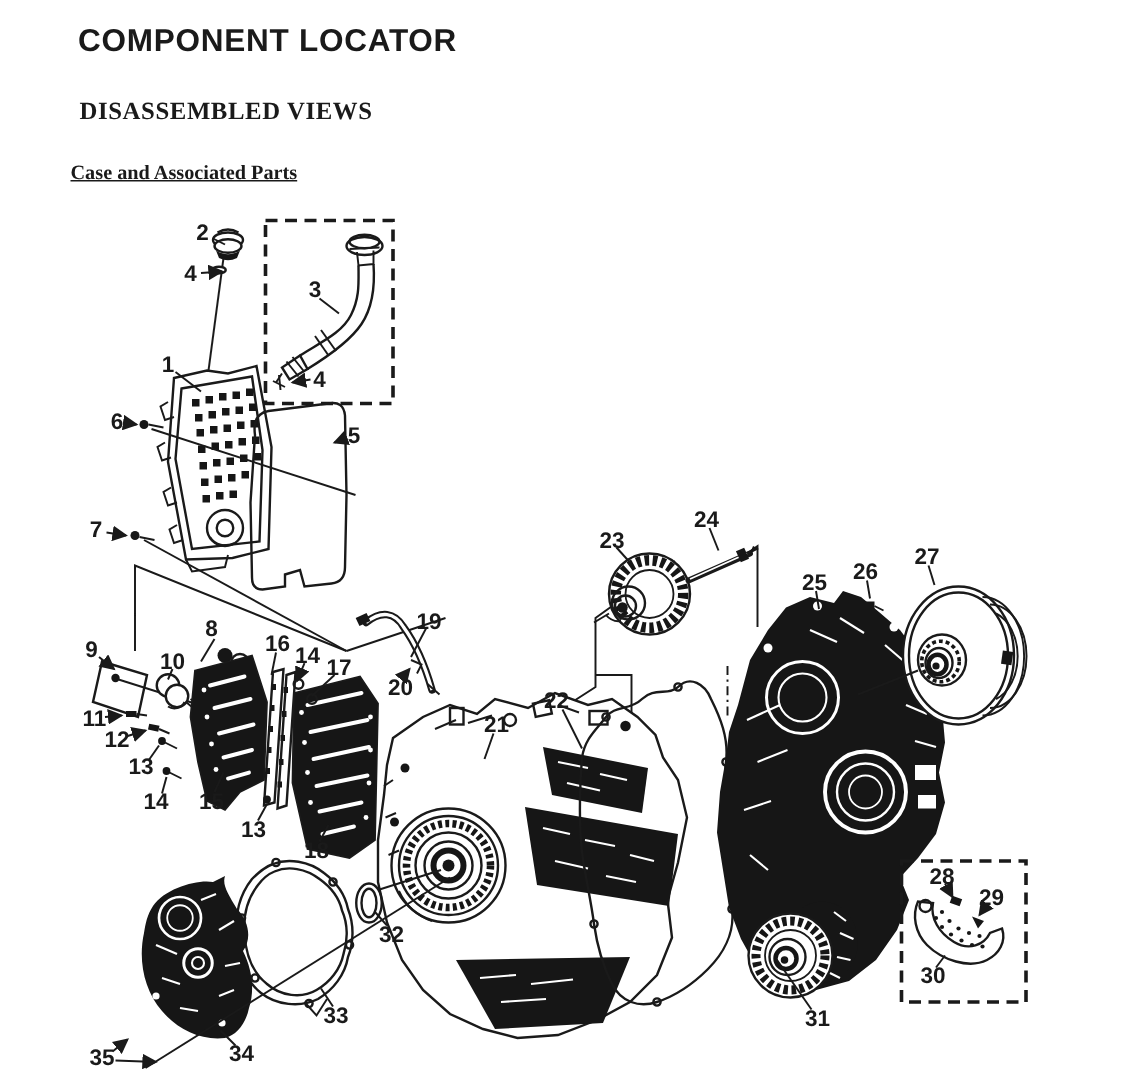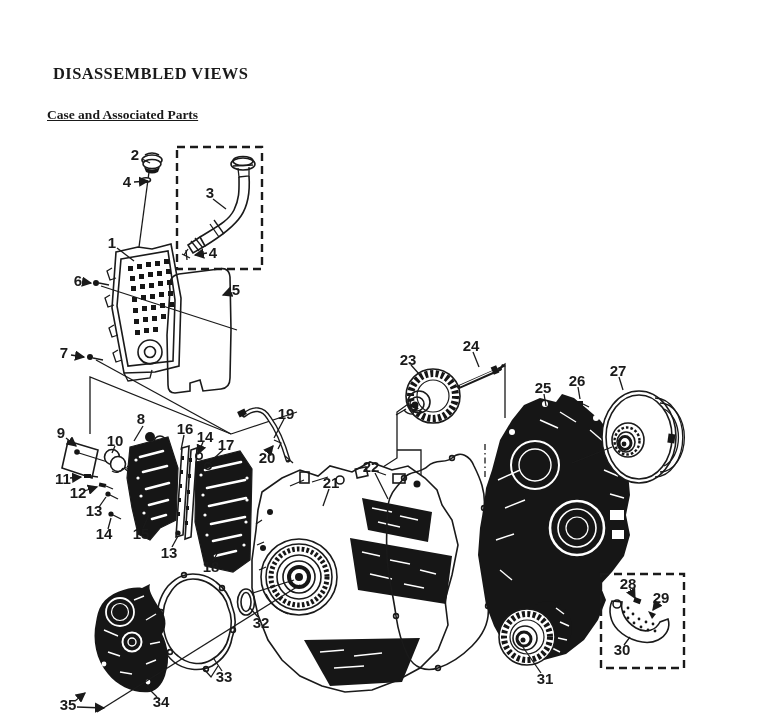--- a/index.html
+++ b/index.html
@@ -18,20 +18,21 @@
   .ol{stroke:#1a1a1a;stroke-width:1.6;fill:#ffffff;}
   .olf{stroke:#1a1a1a;stroke-width:1.6;fill:none;}
   .dk{fill:#161616;stroke:none;}
   .wl{stroke:#ffffff;stroke-width:1.4;fill:none;}
   .wl2{stroke:#ffffff;stroke-width:2.6;fill:none;stroke-linecap:round;}
 </style>
 </head>
 <body>
 
 <div class="page">
+  <div class="h-main">COMPONENT LOCATOR</div>
   <div class="h-sub">DISASSEMBLED VIEWS</div>
   <div class="h-fig">Case and Associated Parts</div>
 
   <svg width="761" height="720" viewBox="0 0 761 720">
     <defs>
       <marker id="arr" markerWidth="9" markerHeight="8" refX="7" refY="4" orient="auto">
         <path d="M0,0 L8,4 L0,8 Z" fill="#1a1a1a"></path>
       </marker>
     </defs>
 

